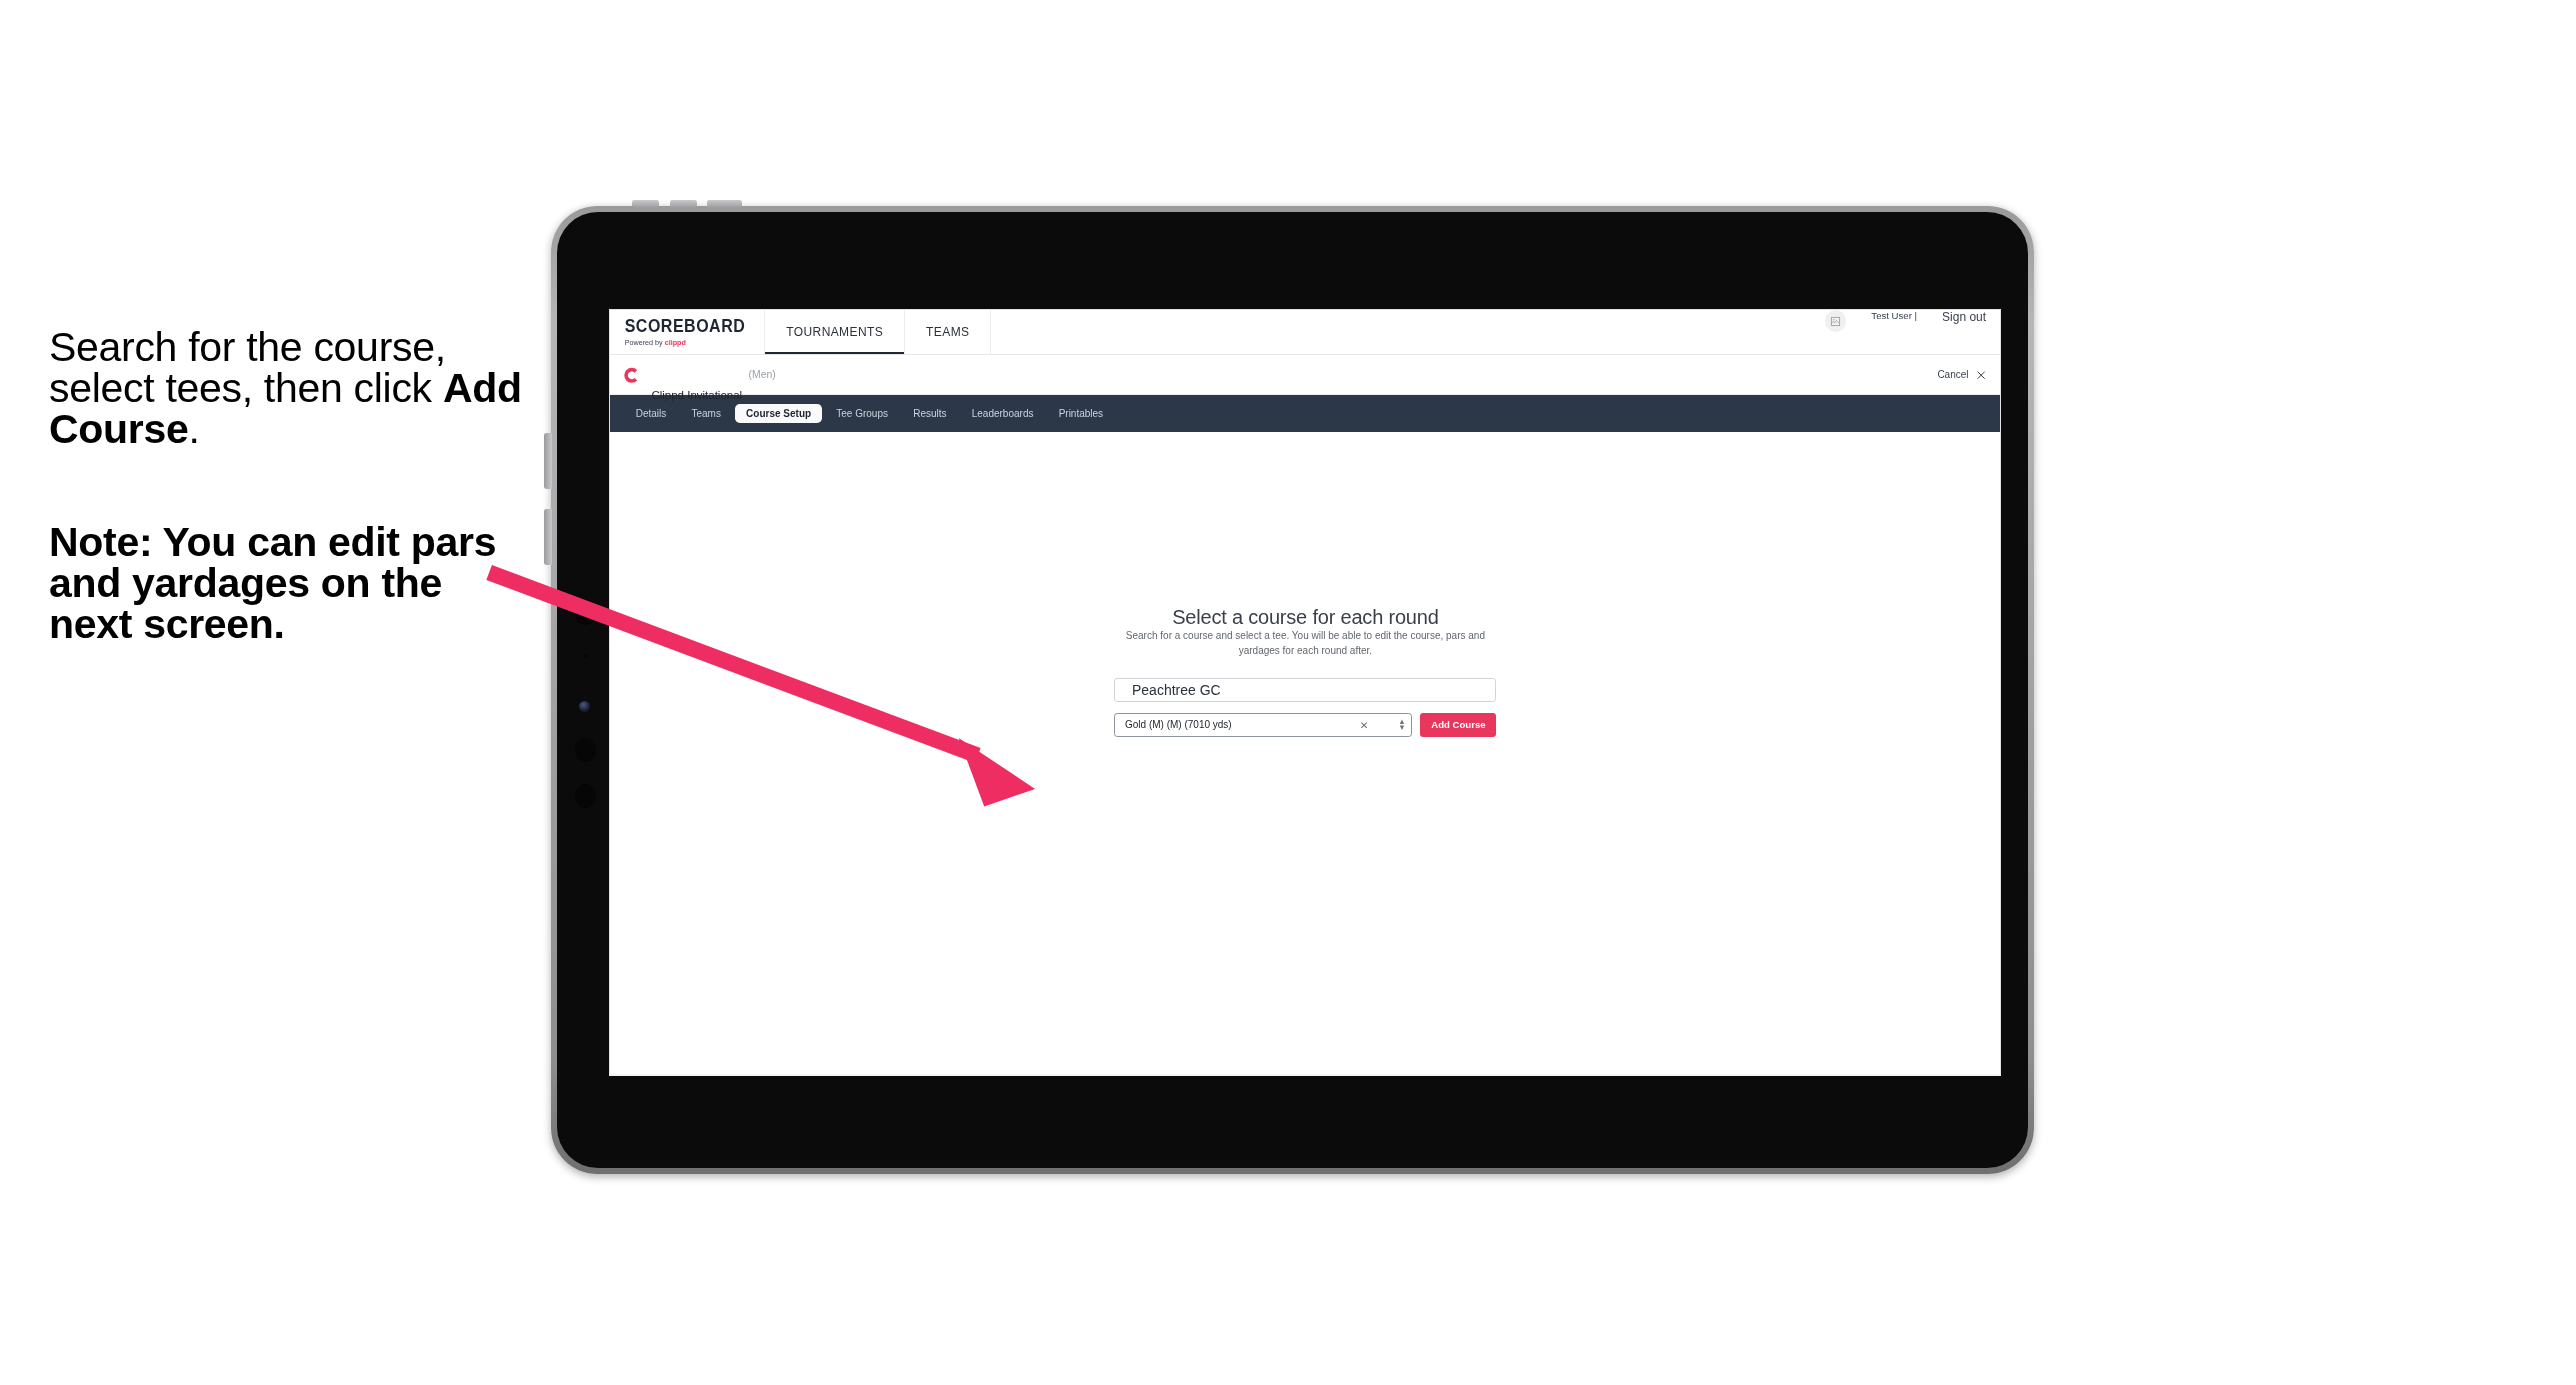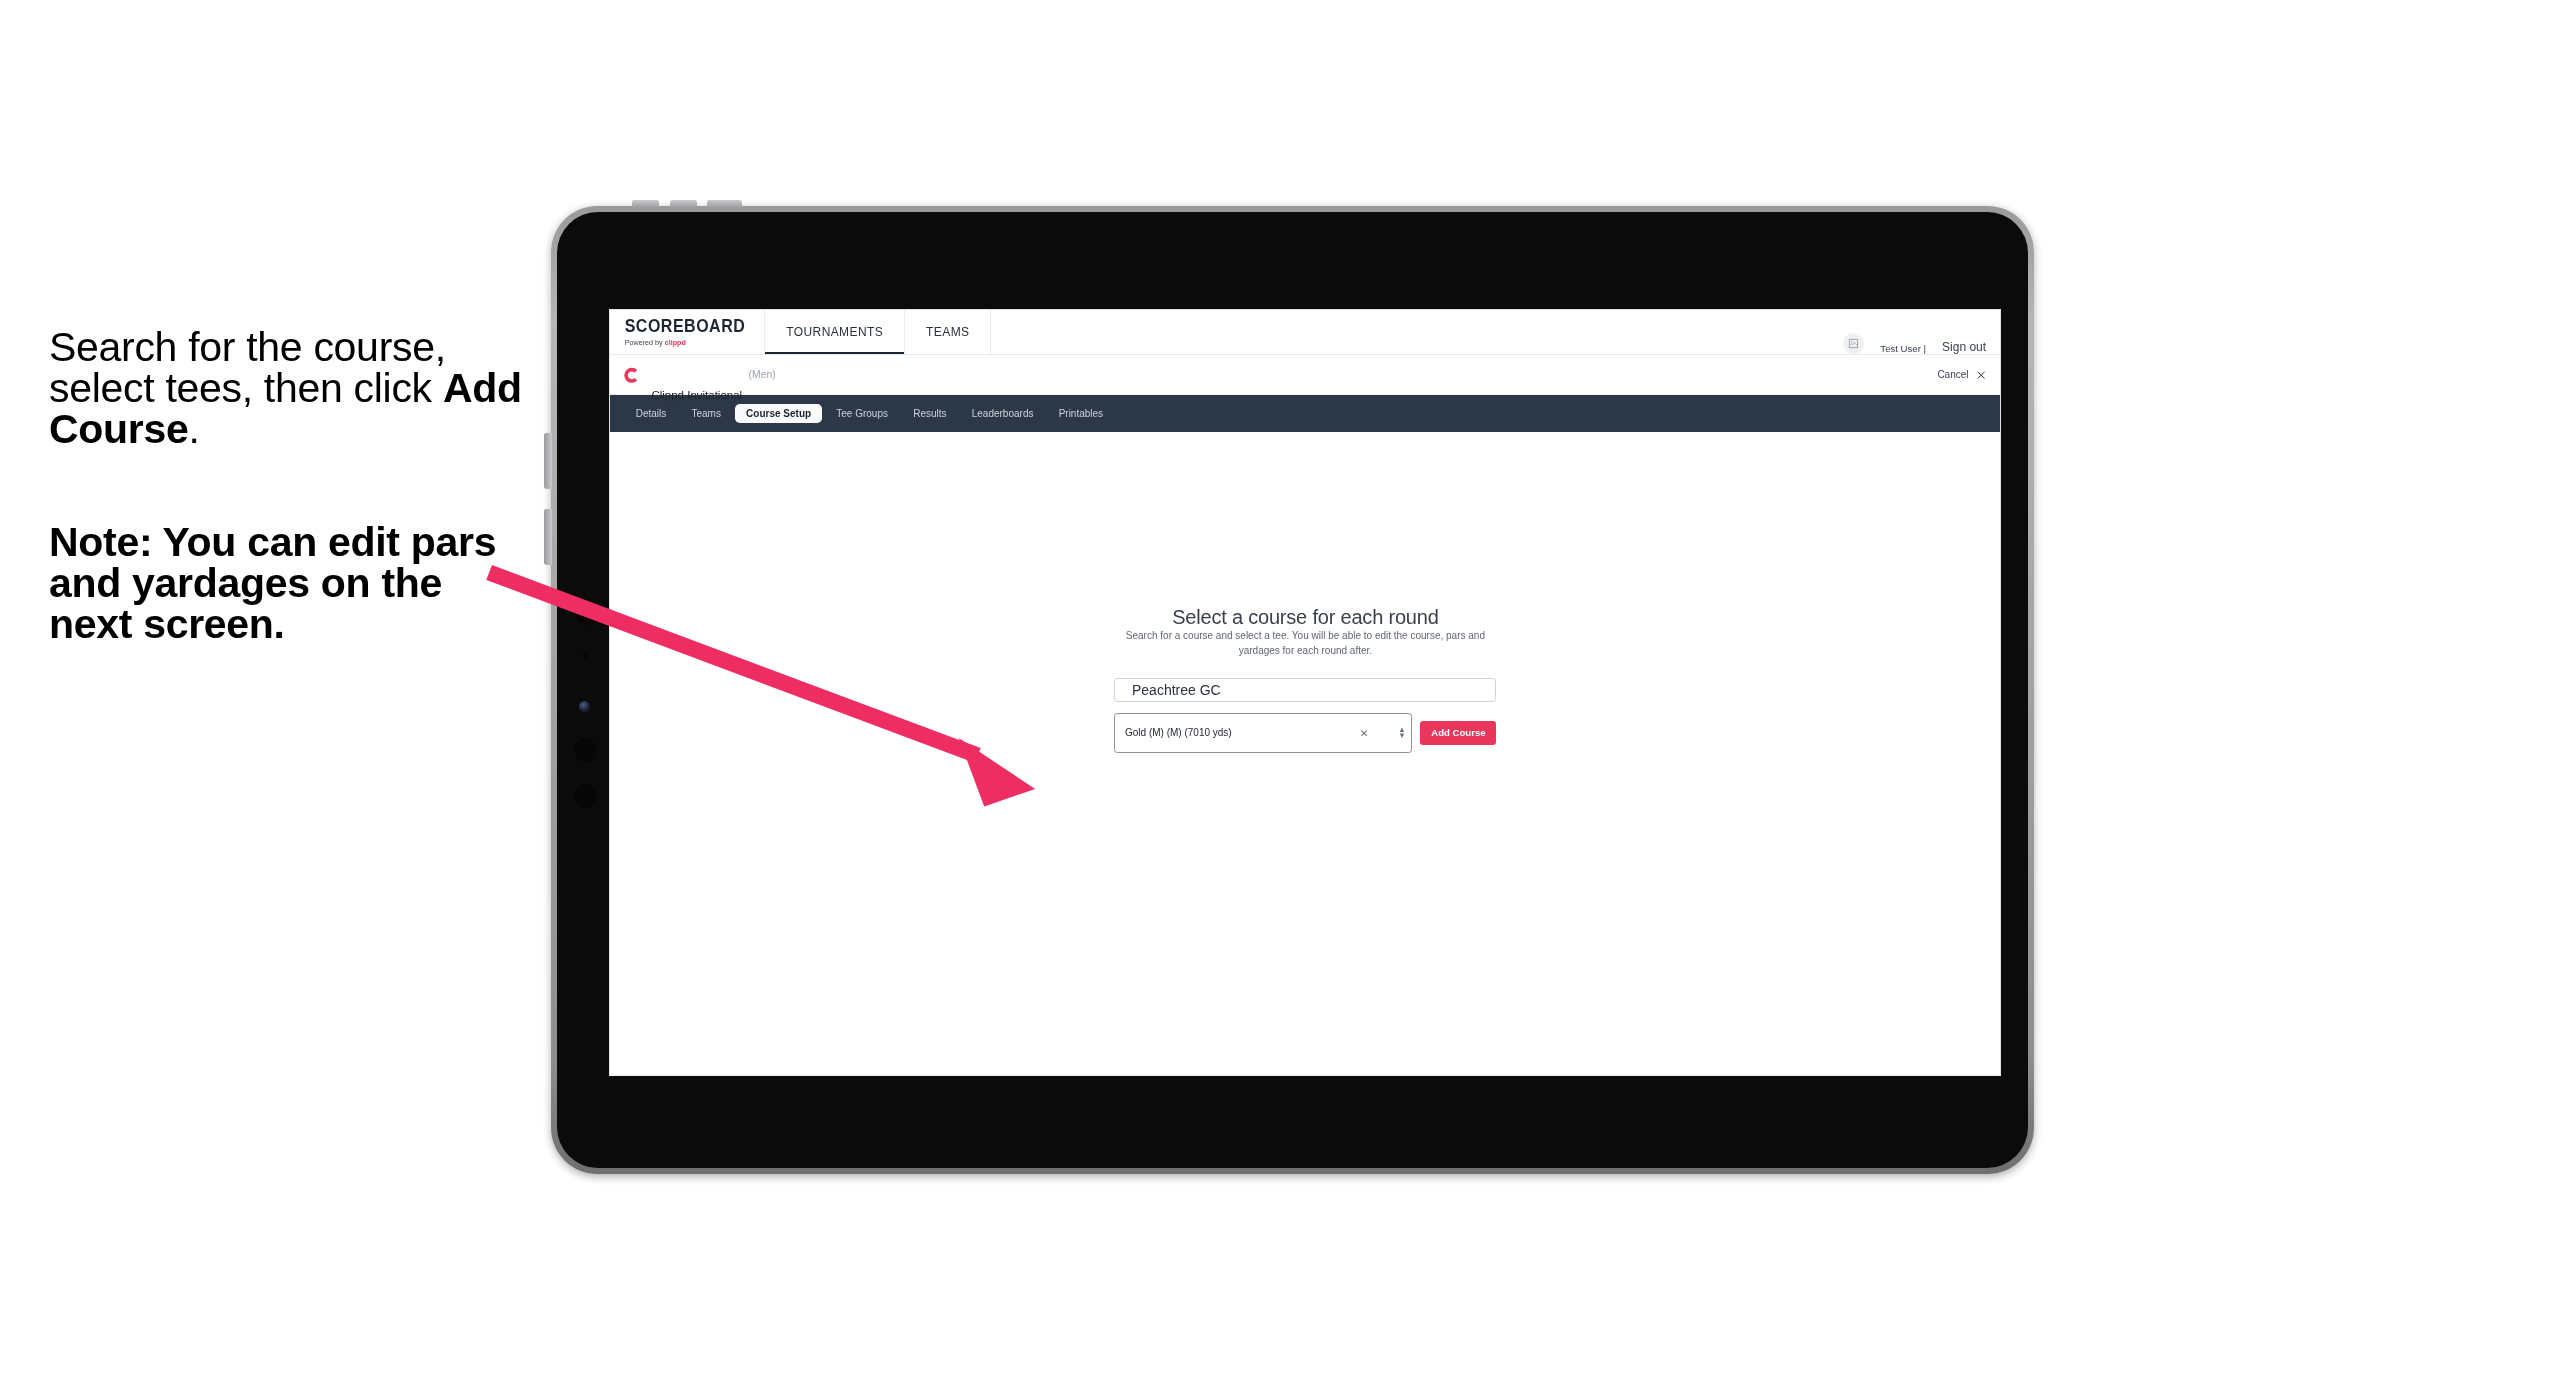--- a/index.html
+++ b/index.html
@@ -146,23 +146,23 @@
     position: absolute;
     left: 0; right: 0; bottom: 0;
     height: 2.4px;
     background: #1f2633;
   }
 
   #topbar-spacer { flex: 1; }
 
   #user-area {
     display: flex;
-    align-items: flex-end;
+    align-items: flex-start;
     padding-right: 14.3px;
-    gap: 16px;
+    gap: 25px;
   }
   #avatar {
     width: 21.5px; height: 21.5px;
     border-radius: 50%;
     background: #f0f0f0;
     display: flex; align-items: center; justify-content: center;
   }
   #user-name { font-size: 9.6px; color: #3b4150; white-space: nowrap; }
   #sign-out  { font-size: 12px; color: #3b4150; white-space: nowrap; cursor: pointer; }
 
@@ -266,21 +266,21 @@
   }
   #tee-row {
     margin: 10.4px auto 0;
     width: 382px;
     display: flex;
     align-items: center;
     gap: 8px;
   }
   #tee-select {
     flex: 1;
-    height: 40px;
+    height: 24px;
     border: 0.8px solid #8d939c;
     border-radius: 3.2px;
     background: #fff;
     display: flex;
     align-items: center;
     padding: 0 7.2px 0 9.6px;
     gap: 25px;
   }
   #tee-value { font-size: 10px; color: #23282f; flex: 1; text-align: left; }
   #tee-clear { font-size: 10.4px; color: #6d737c; cursor: pointer; padding: 0 4.8px; }

